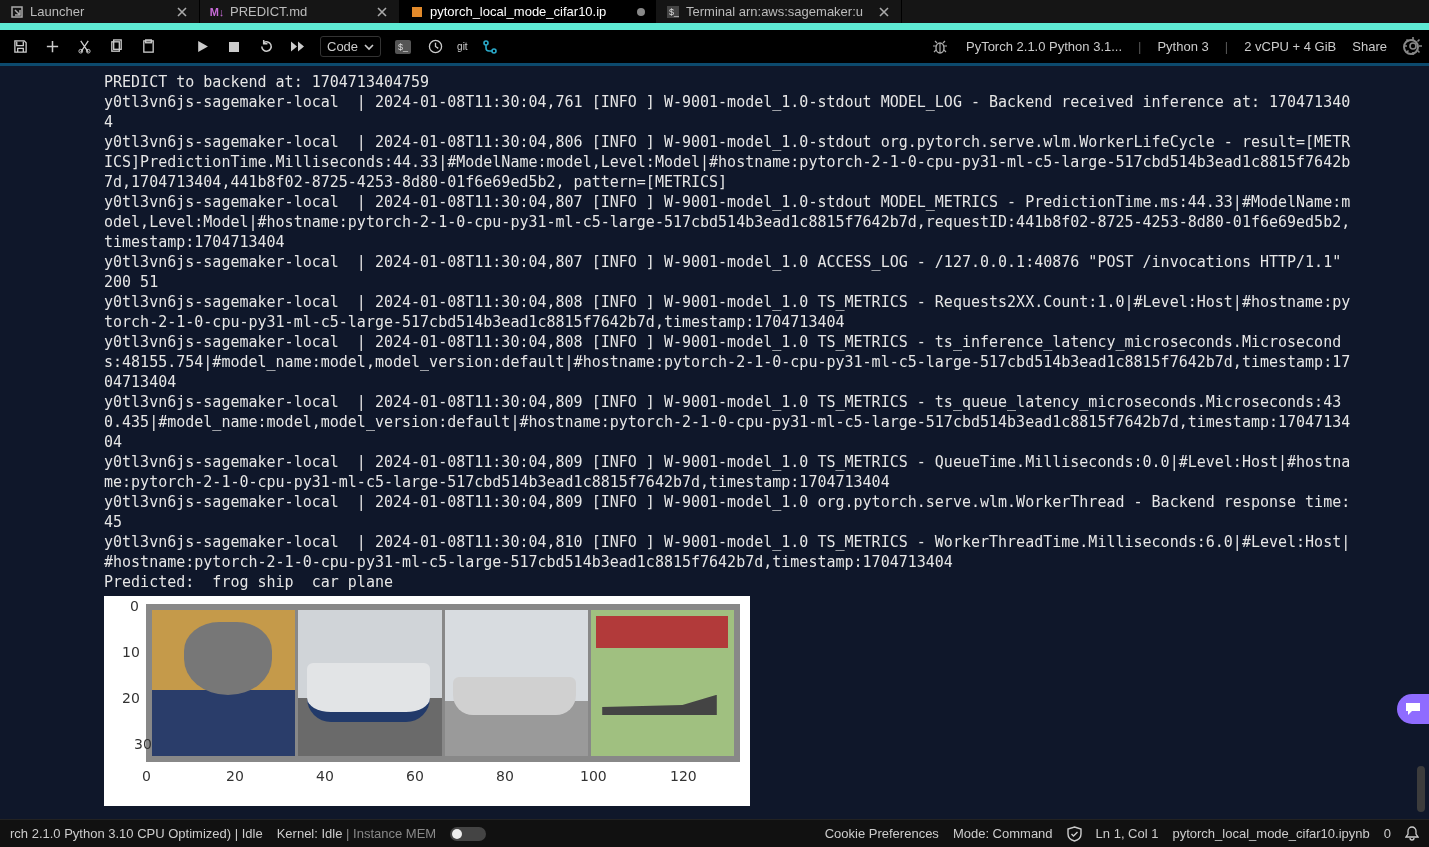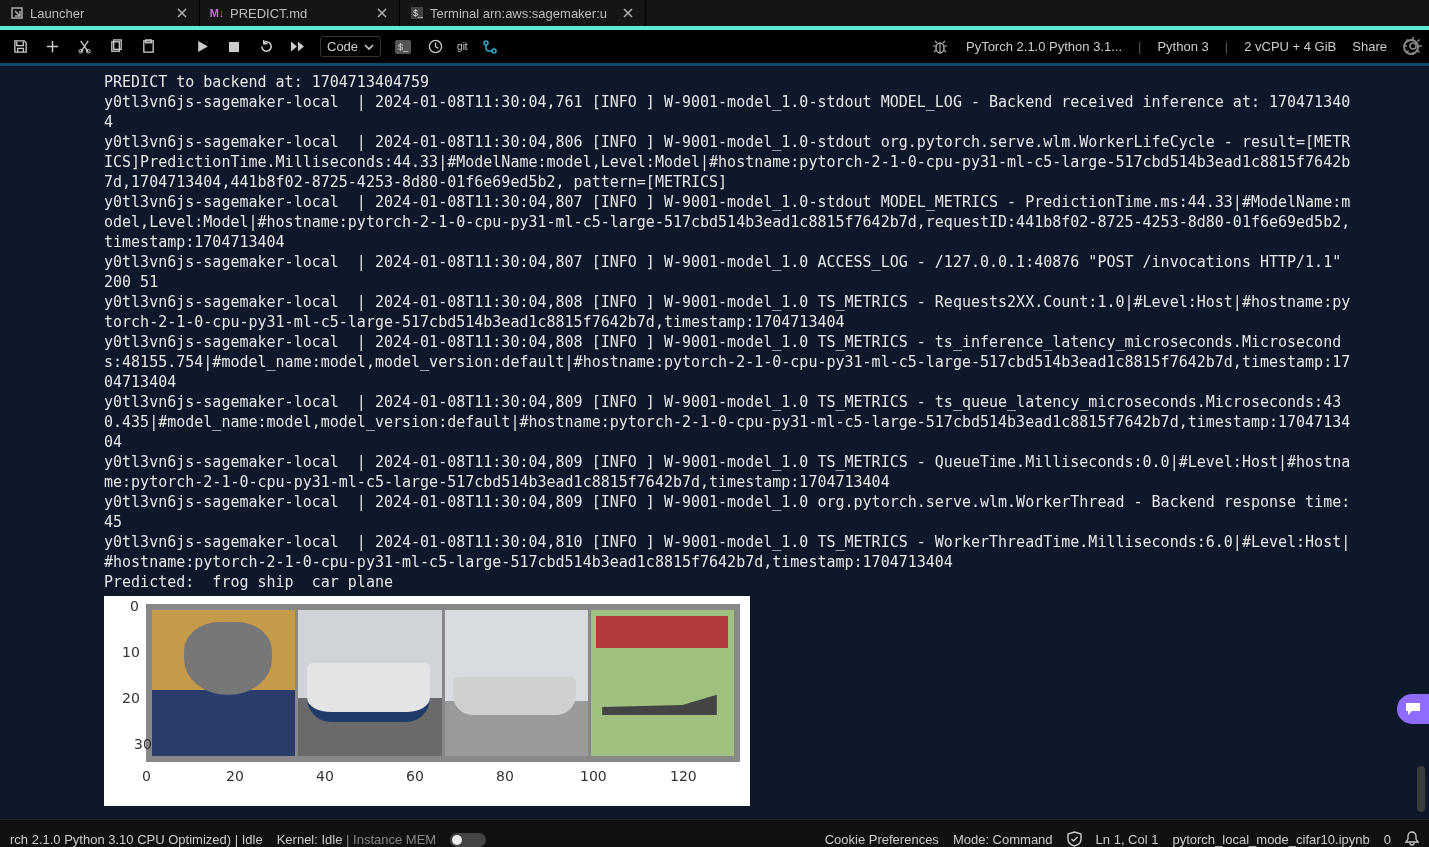--- a/index.html
+++ b/index.html
@@ -11,21 +11,21 @@
       font-size: 13px;
       overflow: hidden;
     }
 
     
     .tabbar {
       height: 30px;
       display: flex;
       align-items: stretch;
       background: #151515;
-      border-bottom: 4px solid #5eead4;
+      border-bottom: 7px solid #5eead4;
     }
     .tab {
       display: flex;
       align-items: center;
       gap: 6px;
       padding: 0 10px;
       border-right: 1px solid #000;
       font-family: -apple-system, "Segoe UI", Arial, sans-serif;
       font-size: 13px;
       color: #bbb;
@@ -105,21 +105,21 @@
     .plot .thumb.car { background: linear-gradient(#d8dce0 62%, #9a9a9a 62%); position:relative;}
     .plot .thumb.car::after{content:"";position:absolute;left:6%;top:46%;width:86%;height:26%;background:#d0d0d0;border-radius:6px 6px 20px 20px;}
     .plot .thumb.plane { background:#a0c080; position:relative;}
     .plot .thumb.plane::before{content:"";position:absolute;left:4%;top:4%;width:92%;height:22%;background:#b23a3a;}
     .plot .thumb.plane::after{content:"";position:absolute;left:8%;top:58%;width:80%;height:14%;background:#444;clip-path:polygon(0 60%,70% 50%,100% 0,100% 100%,0 100%);}
     .plot .ytick, .plot .xtick { position:absolute; font-size:14px; color:#333; }
 
     
     .statusbar {
       height: 28px;
-      display:flex; align-items:flex-end; gap:14px;
+      display:flex; align-items:center; gap:14px;
       padding: 0 10px;
       background:#111;
       font-family: -apple-system, "Segoe UI", Arial, sans-serif;
       font-size:13px; color:#ccc;
       border-top:1px solid #222;
     }
     .statusbar .dim { color:#888; }
     .statusbar .mem { width:36px;height:14px;border-radius:8px;background:#444;position:relative;}
     .statusbar .mem::after{content:"";position:absolute;left:2px;top:2px;width:10px;height:10px;border-radius:50%;background:#eee;}
     .statusbar .spacer{flex:1;}
@@ -152,20 +152,29 @@
     </span>
   </div>
   <div class="tab">
     <span class="icon" style="color:#c86bd8;font-weight:bold;font-size:11px;">M↓</span>
     <span class="label">PREDICT.md</span>
     <span class="close">
       <svg width="10" height="10" viewBox="0 0 10 10">
           <path d="M1 1 L9 9 M9 1 L1 9" stroke="#aaa" stroke-width="1.6"></path>
         </svg>
     </span>
+  </div>
+  <div class="tab active" style="min-width:256px;">
+    <span class="icon">
+      <svg width="12" height="12" viewBox="0 0 12 12">
+          <rect x="1" y="1" width="10" height="10" fill="#e28a2b"></rect>
+        </svg>
+    </span>
+    <span class="label">pytorch_local_mode_cifar10.ip</span>
+    <span class="dot"></span>
   </div>
   <div class="tab" style="min-width:246px;">
     <span class="icon">
       <svg width="12" height="12" viewBox="0 0 12 12">
           <rect x="0" y="0" width="12" height="12" fill="#444"></rect>
           <text x="2" y="9" font-size="9" fill="#ddd">$_</text>
         </svg>
     </span>
     <span class="label">Terminal arn:aws:sagemaker:u</span>
     <span class="close">

